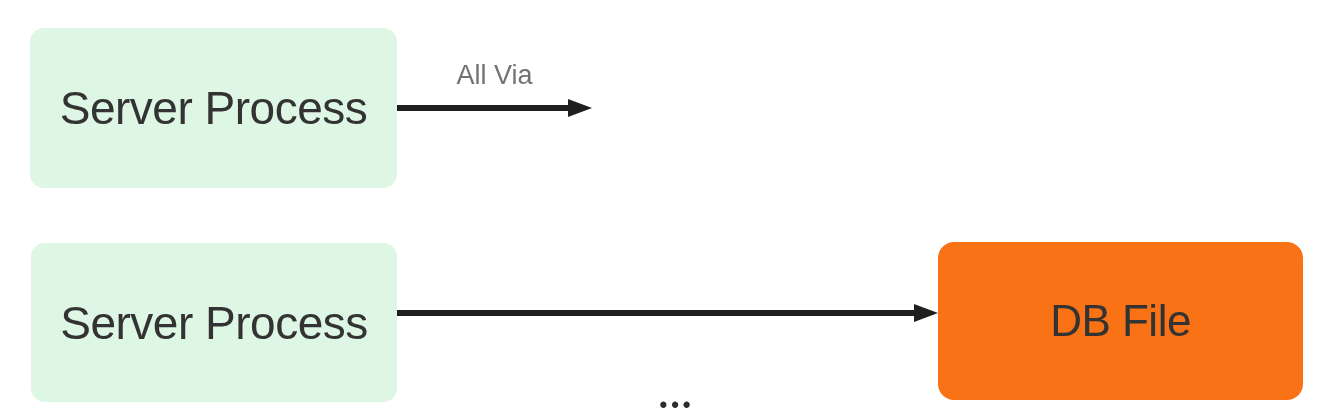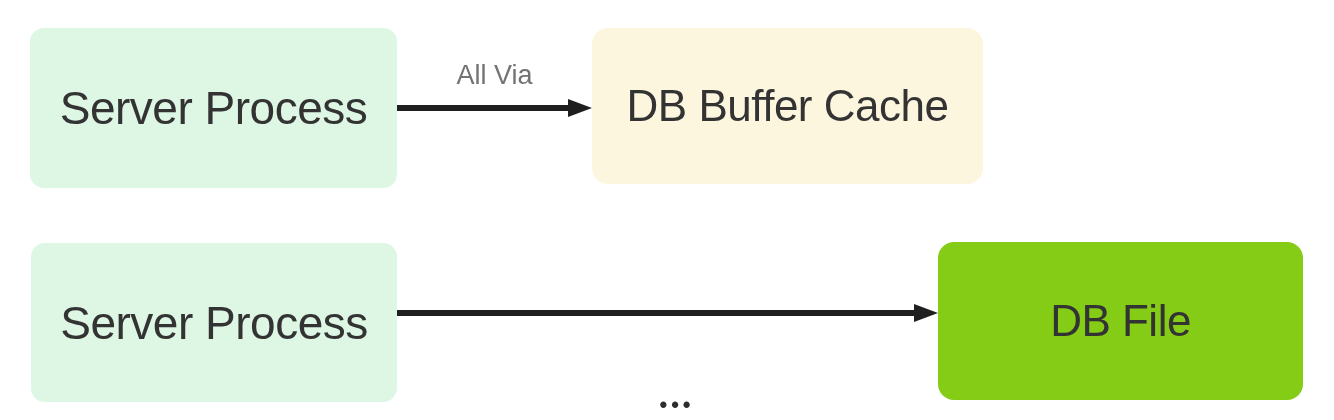--- a/index.html
+++ b/index.html
@@ -75,35 +75,32 @@
 
   <div class="edge-label edge-label-top">All Via</div>
 
   <div class="edge-arrow edge-arrow-top">
     <svg viewBox="0 0 195 40">
       <line x1="0" y1="20" x2="176" y2="20" stroke-width="6" stroke="#1f1f1f"></line>
       <polygon points="171,11 195,20 171,29" fill="#1f1f1f"></polygon>
     </svg>
   </div>
 
-  <div class="node yellow node-buffer-cache" style="background: rgb(253, 246, 222);">
-    <span>DB Buffer Cache</span>
-  </div>
 
   <div class="node green node-server-bottom" style="background: rgb(222, 247, 228);">
     <span>Server Process</span>
   </div>
 
 
   <div class="edge-arrow edge-arrow-bottom">
     <svg viewBox="0 0 541 40">
       <line x1="0" y1="20" x2="522" y2="20" stroke-width="6" stroke="#1f1f1f"></line>
       <polygon points="517,11 541,20 517,29" fill="#1f1f1f"></polygon>
     </svg>
   </div>
 
-  <div class="node purple node-db-file" style="background: #84cc16;">
+  <div class="node purple node-db-file" style="background: #f97316;">
     <span>DB File</span>
   </div>
 
   <div class="ellipsis">•••</div>
 
 </div>
 
 </body></html>

